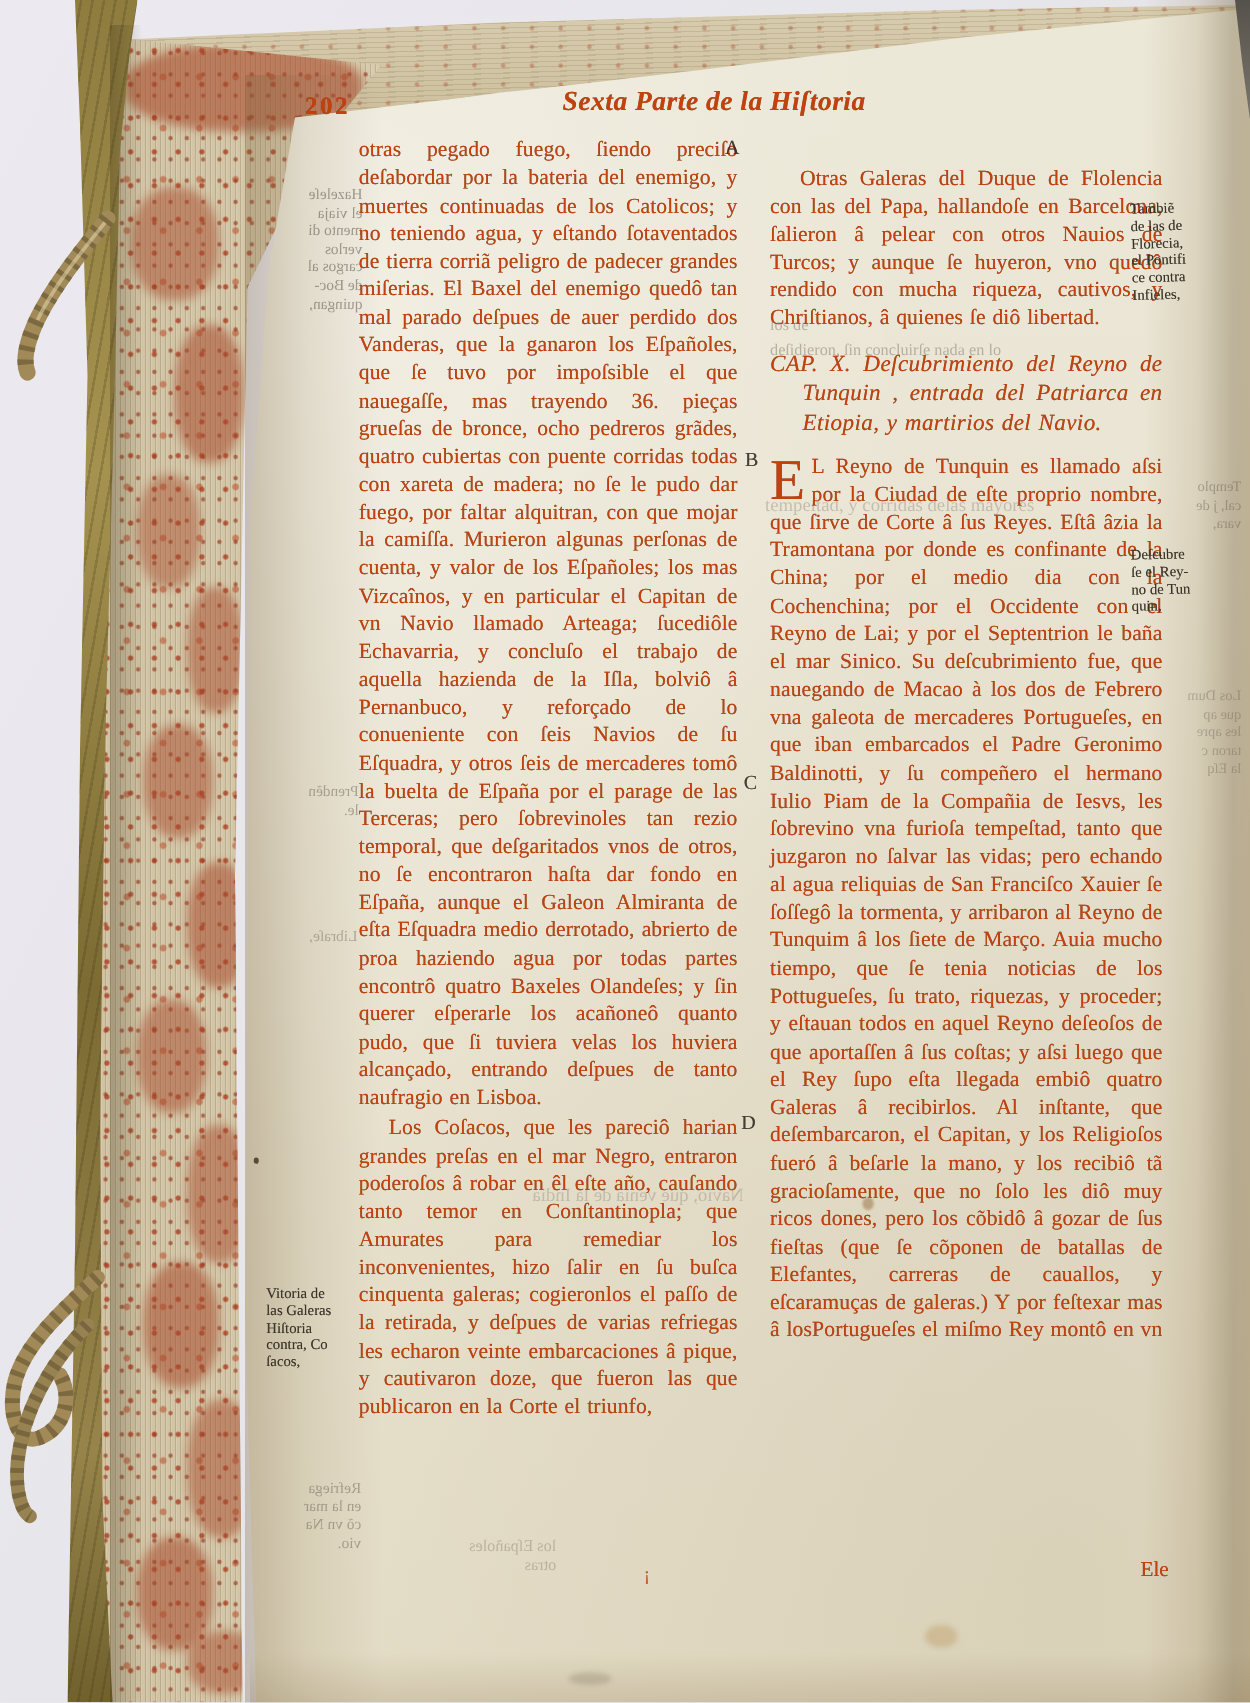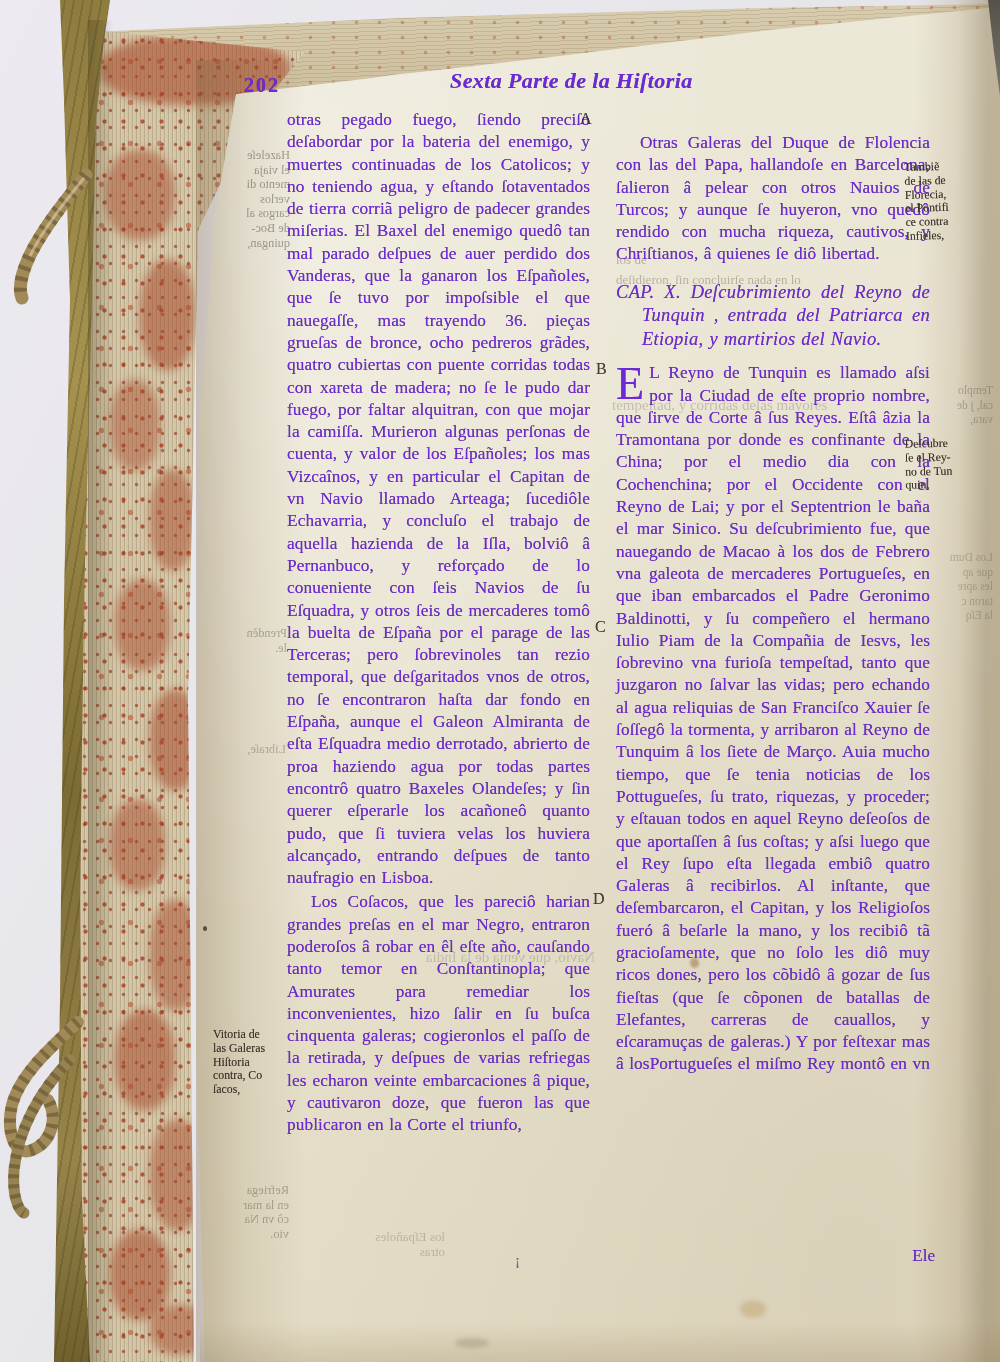--- a/index.html
+++ b/index.html
@@ -56,21 +56,21 @@
   .page-bottom-shade{left:200px;top:1322px;width:800px;height:40px;
     background:linear-gradient(0deg,rgba(130,105,65,.20),transparent);}
   .dark-sliver{left:986px;top:0;width:14px;height:96px;
     clip-path:polygon(2px 0px,14px 0px,14px 96px,8px 52px);
     background:linear-gradient(180deg,#55524b,#7a766c);}
 
   
   .cords{left:0;top:0;width:1000px;height:1362px;}
 
   
-  .ink{color:#6d28d9;text-shadow:0 0 .5px rgba(43,34,22,.55);}
+  .ink{color:#c2410c;text-shadow:0 0 .5px rgba(43,34,22,.55);}
   .folio{left:244px;top:74px;font-size:20px;letter-spacing:2px;font-weight:600;}
   .rtitle{left:450px;top:68px;width:300px;text-align:left;font-style:italic;
           font-weight:600;font-size:22px;letter-spacing:.4px;}
   .col{text-align:justify;font-size:17.3px;line-height:22.3px;letter-spacing:.1px;word-spacing:1px;}
   .col p{margin:0;}
   .col-left{left:287px;top:109px;width:303px;}
   .col-right{left:616px;top:111px;width:314px;margin-top:21px;}
   .indent{text-indent:24px;}
   .chapter{font-style:italic;font-size:18.5px;line-height:23.5px;margin:15px 0 11px 0 !important;
            padding-left:26px;text-indent:-26px;letter-spacing:.3px;}

